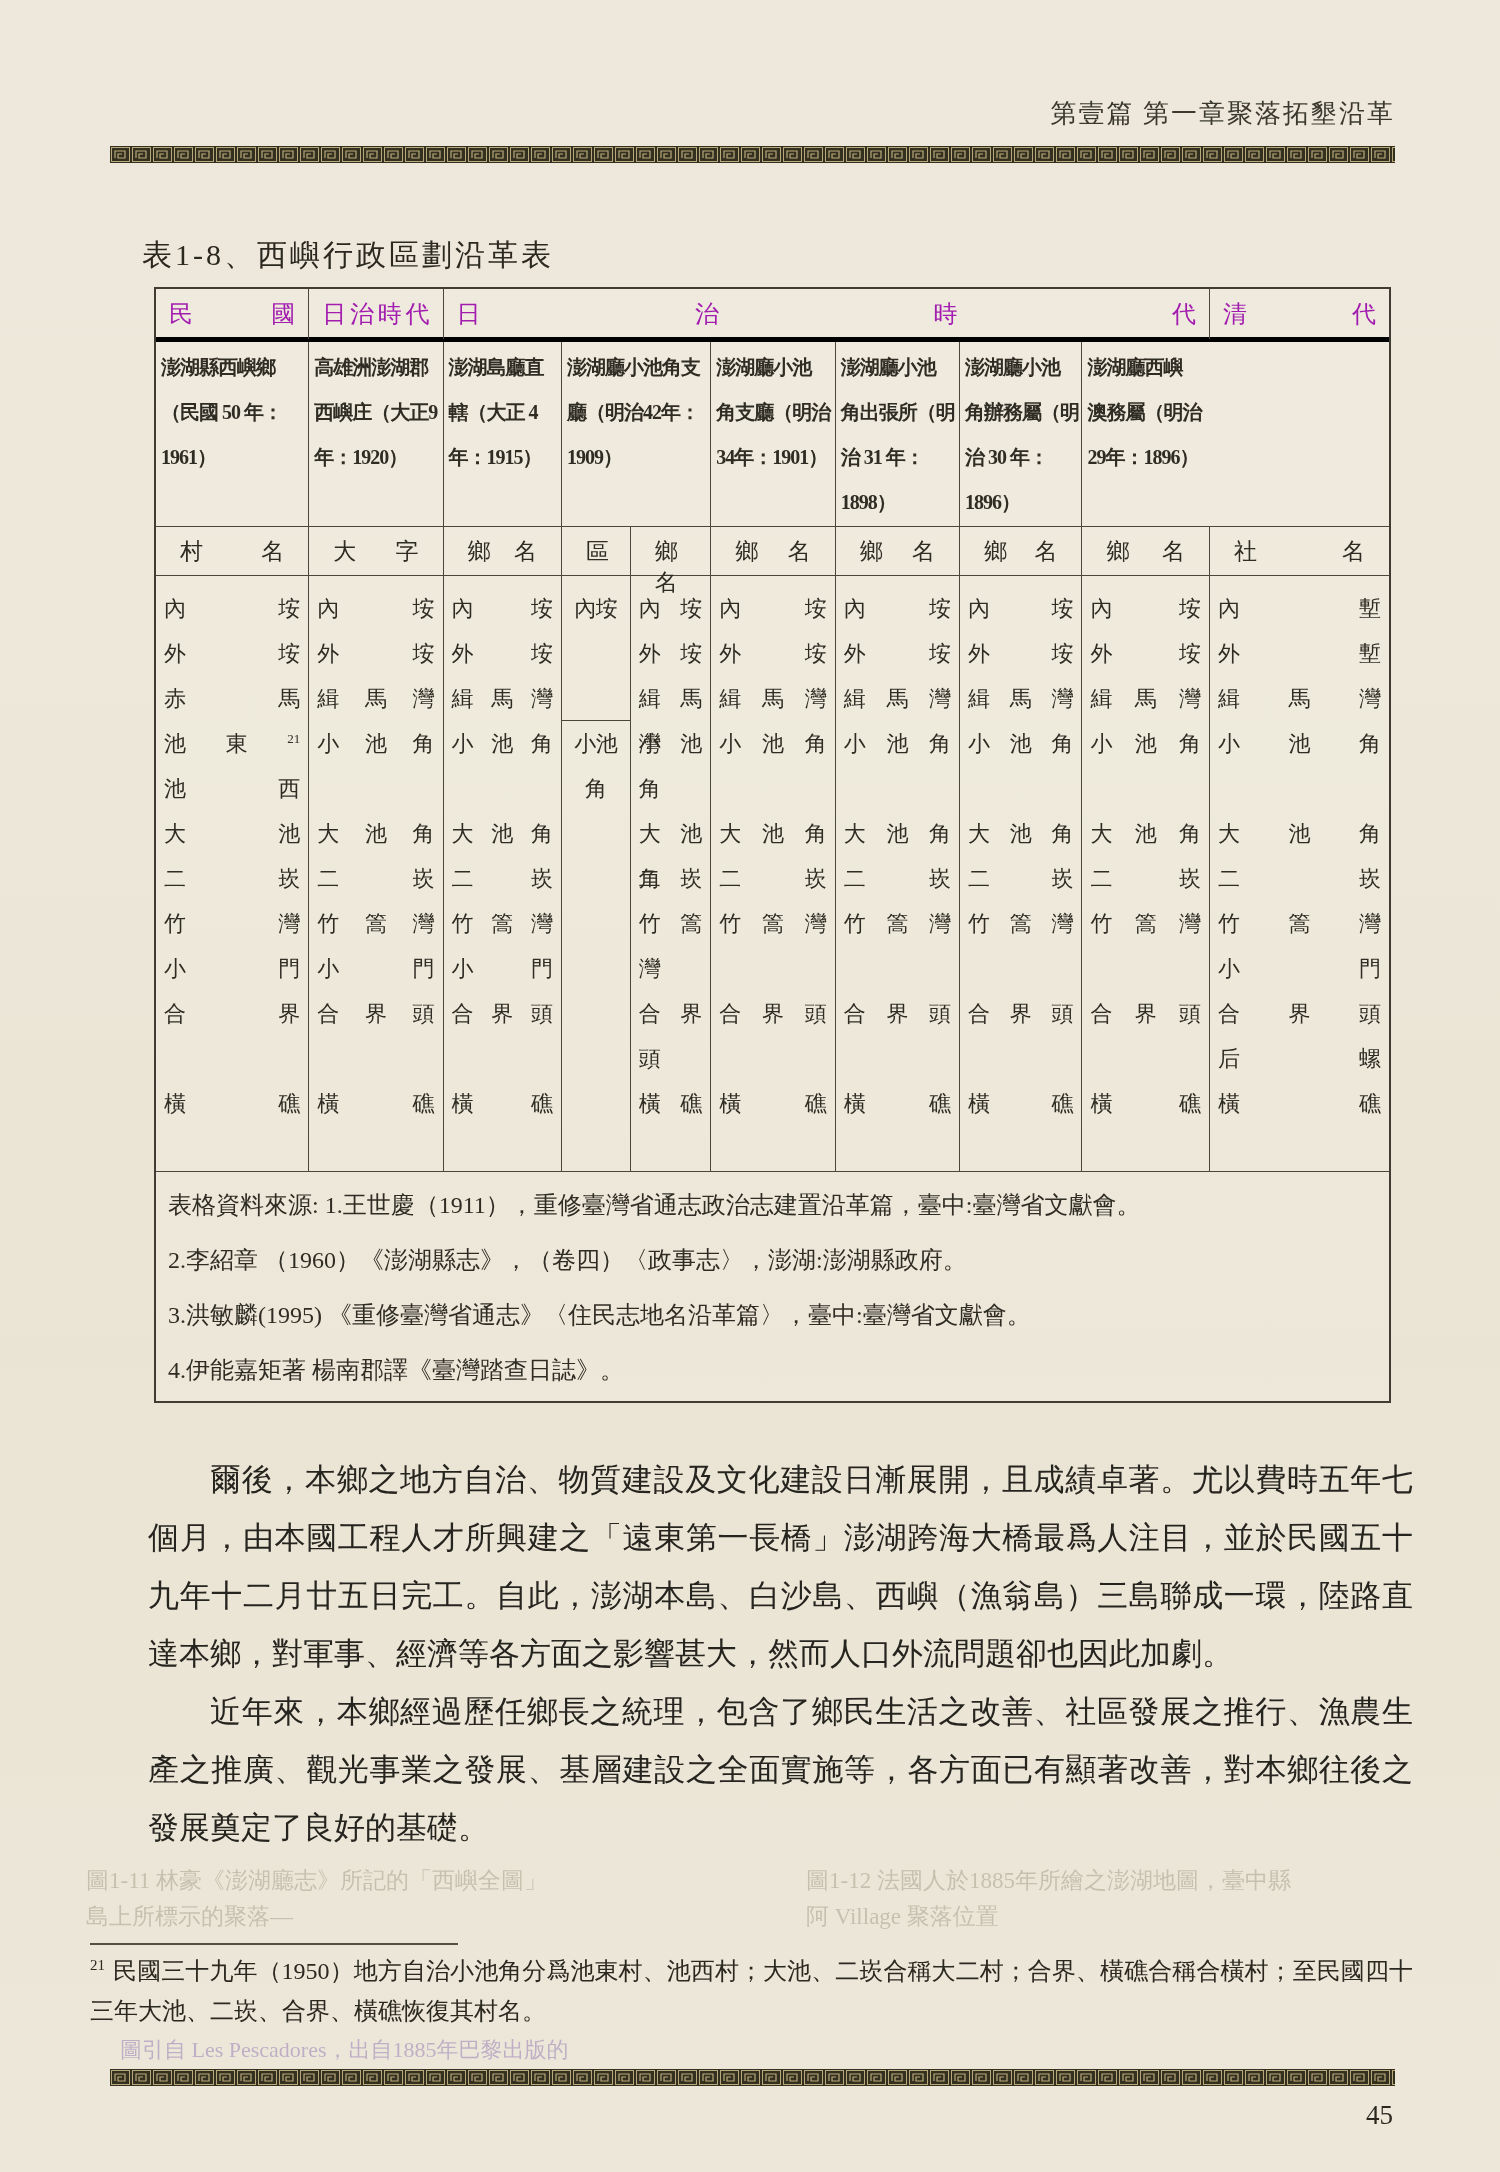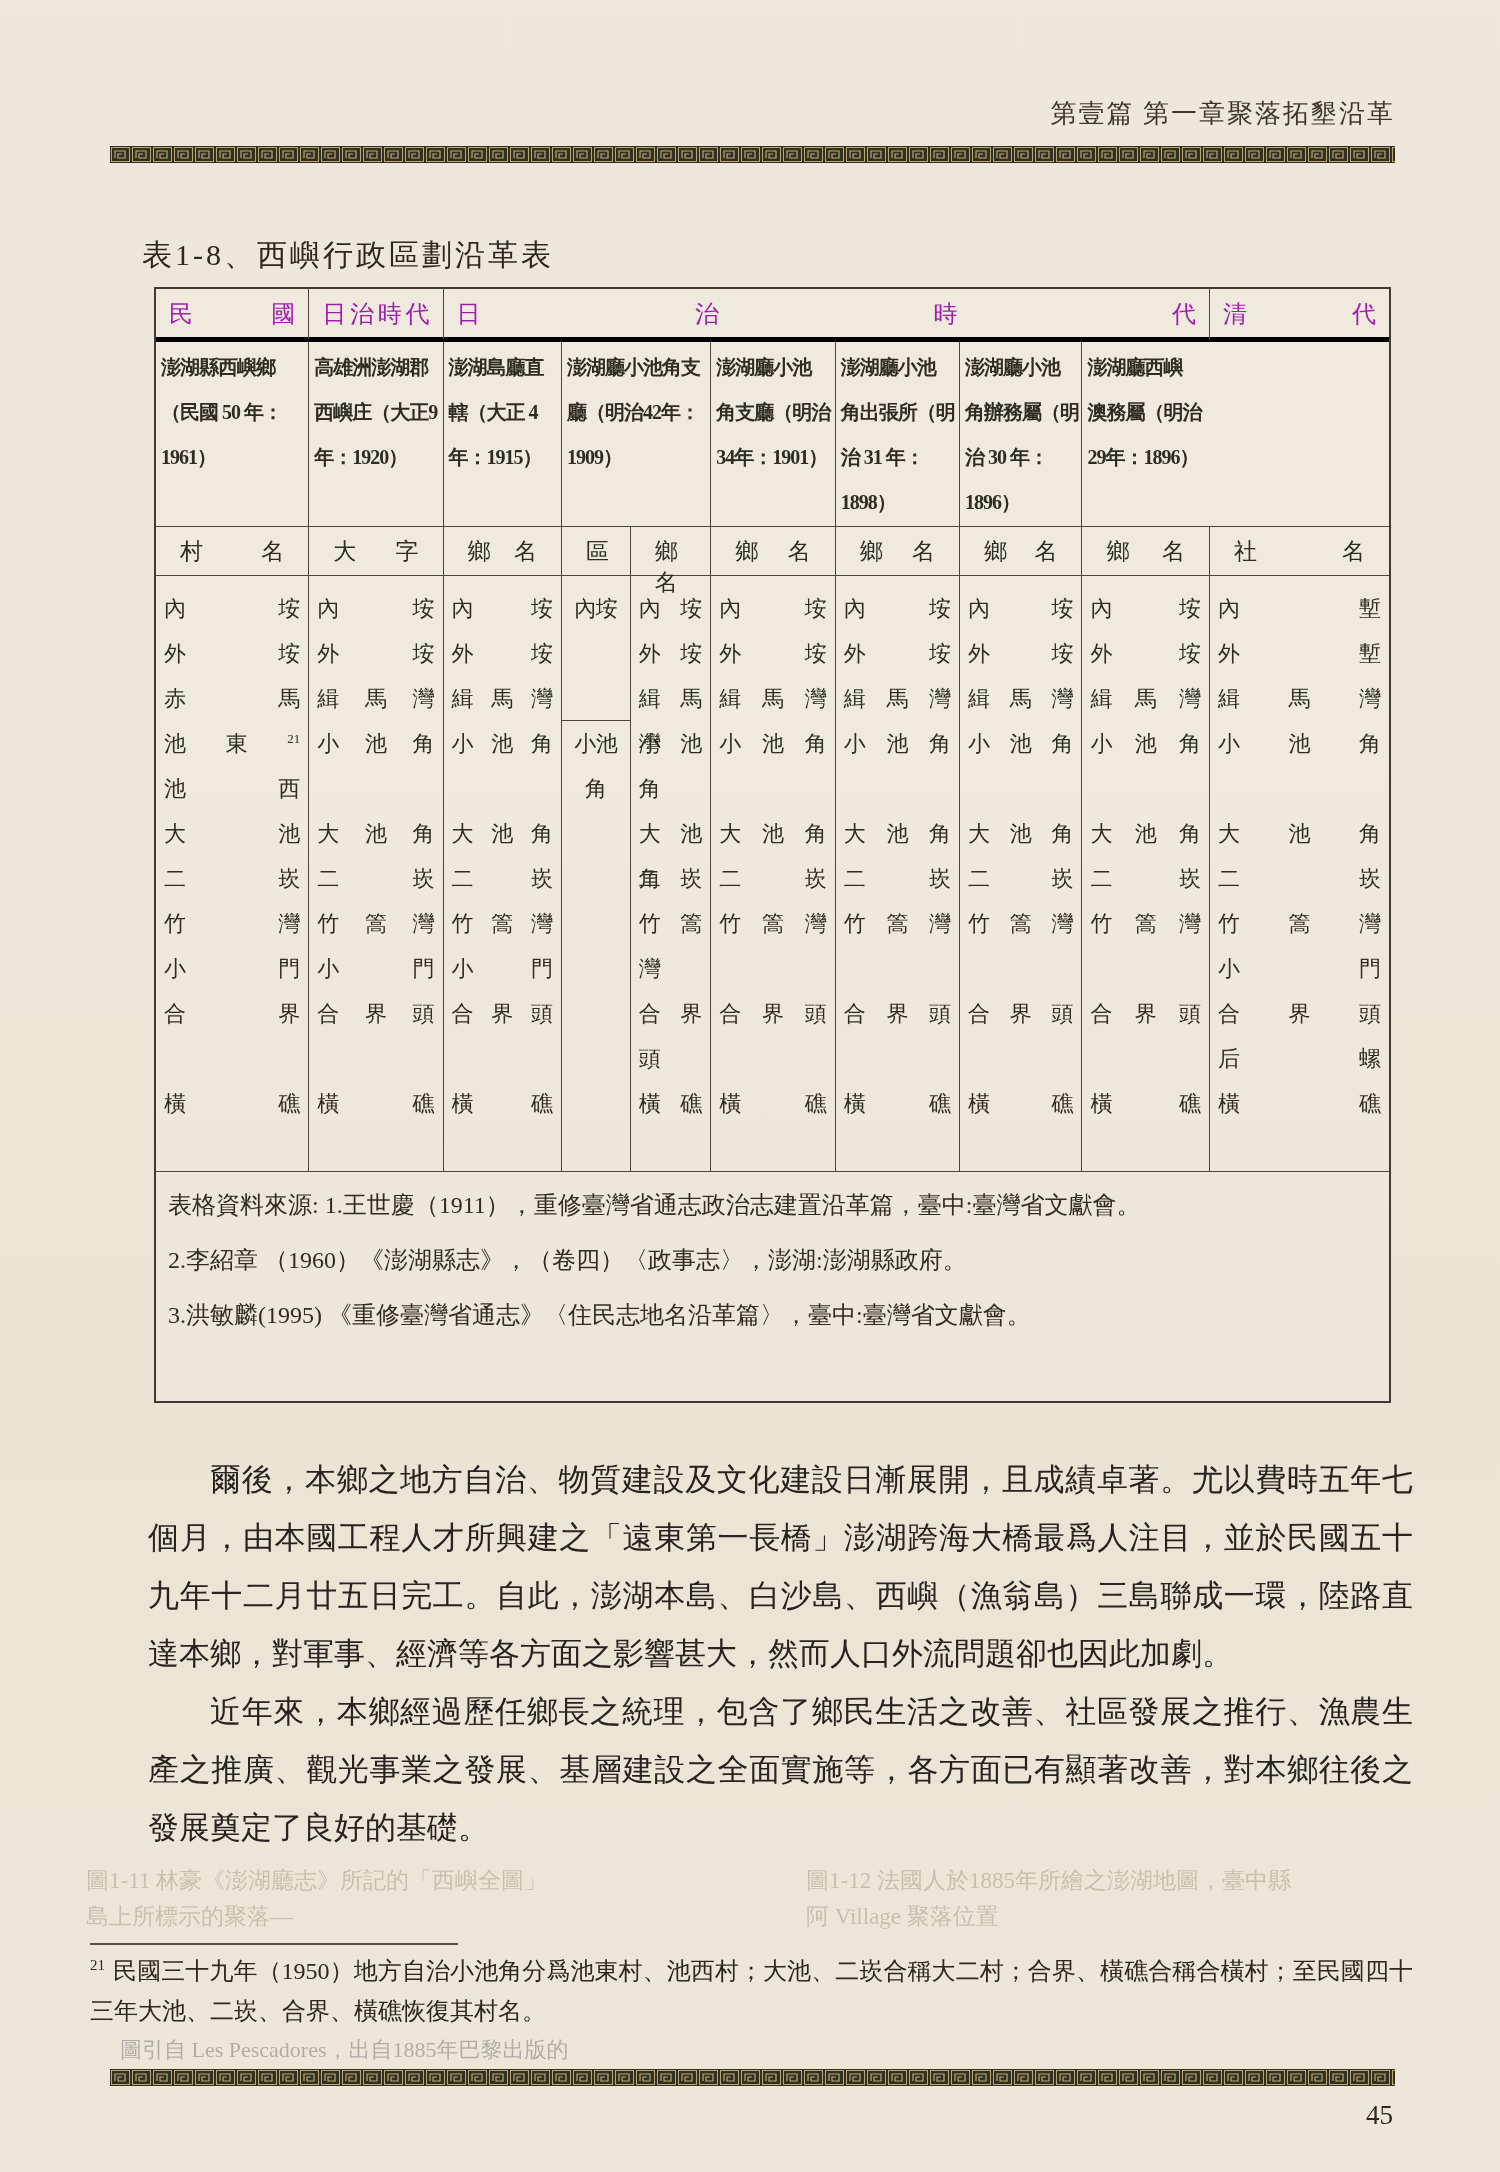--- a/index.html
+++ b/index.html
@@ -41,21 +41,21 @@
   .para{font-size:31px;line-height:58px;text-align:justify;text-indent:2em;color:#26241f;}
   
   .captions{display:flex;margin:6px 0 0 -24px;opacity:.30;color:#756a55;}
   .cap{font-size:23px;line-height:36px;}
   .cap-left{width:680px;}
   .cap-right{margin-left:40px;}
   
   .fnrule{margin:8px 0 6px -20px;width:368px;border-top:2px solid #565040;height:0;}
   .footnote{margin:0 -18px 0 -20px;font-size:24px;line-height:40px;text-align:justify;color:#2b2820;}
   .fnmark{font-size:15px;vertical-align:super;margin-right:8px;}
-  .bleed-bottom{margin:4px 0 0 10px;opacity:.28;color:#0f172a;font-size:22px;height:28px;}
+  .bleed-bottom{margin:4px 0 0 10px;opacity:.28;color:#4c1d95;font-size:22px;height:28px;}
   .meander-bottom{margin-top:6px;}
   .page-num{text-align:right;font-size:27px;margin-top:14px;padding-right:2px;color:#2b2820;}
 </style>
 </head>
 <body>
 
 <div class="wrap">
 
   <div class="page-header">第壹篇 第一章聚落拓墾沿革</div>
 
@@ -248,20 +248,21 @@
           <div class="bcell" style="grid-row: 10;">合界頭</div>
           <div class="bcell" style="grid-row: 11;">后螺</div>
           <div class="bcell" style="grid-row: 12;">橫礁</div>
         </div>
     </div>
 
     <div class="tnotes">
         <div class="line">表格資料來源: 1.王世慶（1911），重修臺灣省通志政治志建置沿革篇，臺中:臺灣省文獻會。</div>
         <div class="line">2.李紹章 （1960）《澎湖縣志》，（卷四）〈政事志〉，澎湖:澎湖縣政府。</div>
         <div class="line">3.洪敏麟(1995) 《重修臺灣省通志》〈住民志地名沿革篇〉，臺中:臺灣省文獻會。</div>
+        <div class="line">4.伊能嘉矩著 楊南郡譯《臺灣踏查日誌》。</div>
       </div>
   </div>
 
   <div class="paras">
     <div class="para">爾後，本鄉之地方自治、物質建設及文化建設日漸展開，且成績卓著。尤以費時五年七個月，由本國工程人才所興建之「遠東第一長橋」澎湖跨海大橋最爲人注目，並於民國五十九年十二月廿五日完工。自此，澎湖本島、白沙島、西嶼（漁翁島）三島聯成一環，陸路直達本鄉，對軍事、經濟等各方面之影響甚大，然而人口外流問題卻也因此加劇。</div>
     <div class="para">近年來，本鄉經過歷任鄉長之統理，包含了鄉民生活之改善、社區發展之推行、漁農生產之推廣、觀光事業之發展、基層建設之全面實施等，各方面已有顯著改善，對本鄉往後之發展奠定了良好的基礎。</div>
   </div>
 
   <div class="captions">
     <div class="cap cap-left">

